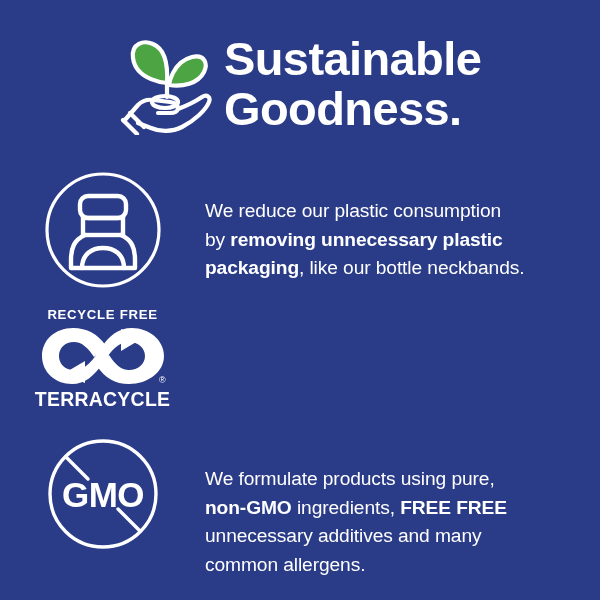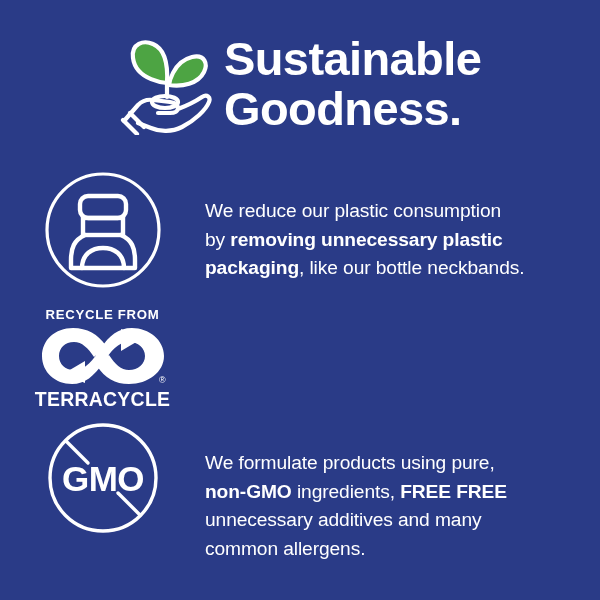--- a/index.html
+++ b/index.html
@@ -55,21 +55,21 @@
   
   .row {
     position: absolute;
     left: 0;
     width: 540px;
     display: flex;
     align-items: flex-start;
   }
   .row-1 { top: 168px; }
   .row-2 { top: 305px; }
-  .row-3 { top: 420px; }
+  .row-3 { top: 436px; }
 
   .icon-cell {
     flex: 0 0 205px;
     display: flex;
     justify-content: center;
     align-items: flex-start;
     padding-top: 2px;
   }
   .text-cell {
     flex: 1 1 auto;
@@ -172,21 +172,21 @@
       </svg>
     </div>
     <div class="text-cell">
       <p class="body-text">We reduce our plastic consumption by <b>removing unnecessary plastic packaging</b>, like our bottle neckbands.</p>
     </div>
   </div>
 
   <div class="row row-2">
     <div class="icon-cell">
       <div class="terracycle">
-        <div class="tc-top">RECYCLE FROM</div>
+        <div class="tc-top">RECYCLE FREE</div>
         <svg class="tc-mark" viewBox="0 0 128 62" aria-hidden="true">
           <g fill="#ffffff">
 
             <path d="M34 3
                      C 16 3, 3 15, 3 31
                      C 3 47, 16 59, 33 59
                      C 46 59, 55 51, 64 38
                      C 72 26, 79 17, 90 17
                      C 99 17, 106 23, 106 31
                      C 106 39, 99 45, 90 45

